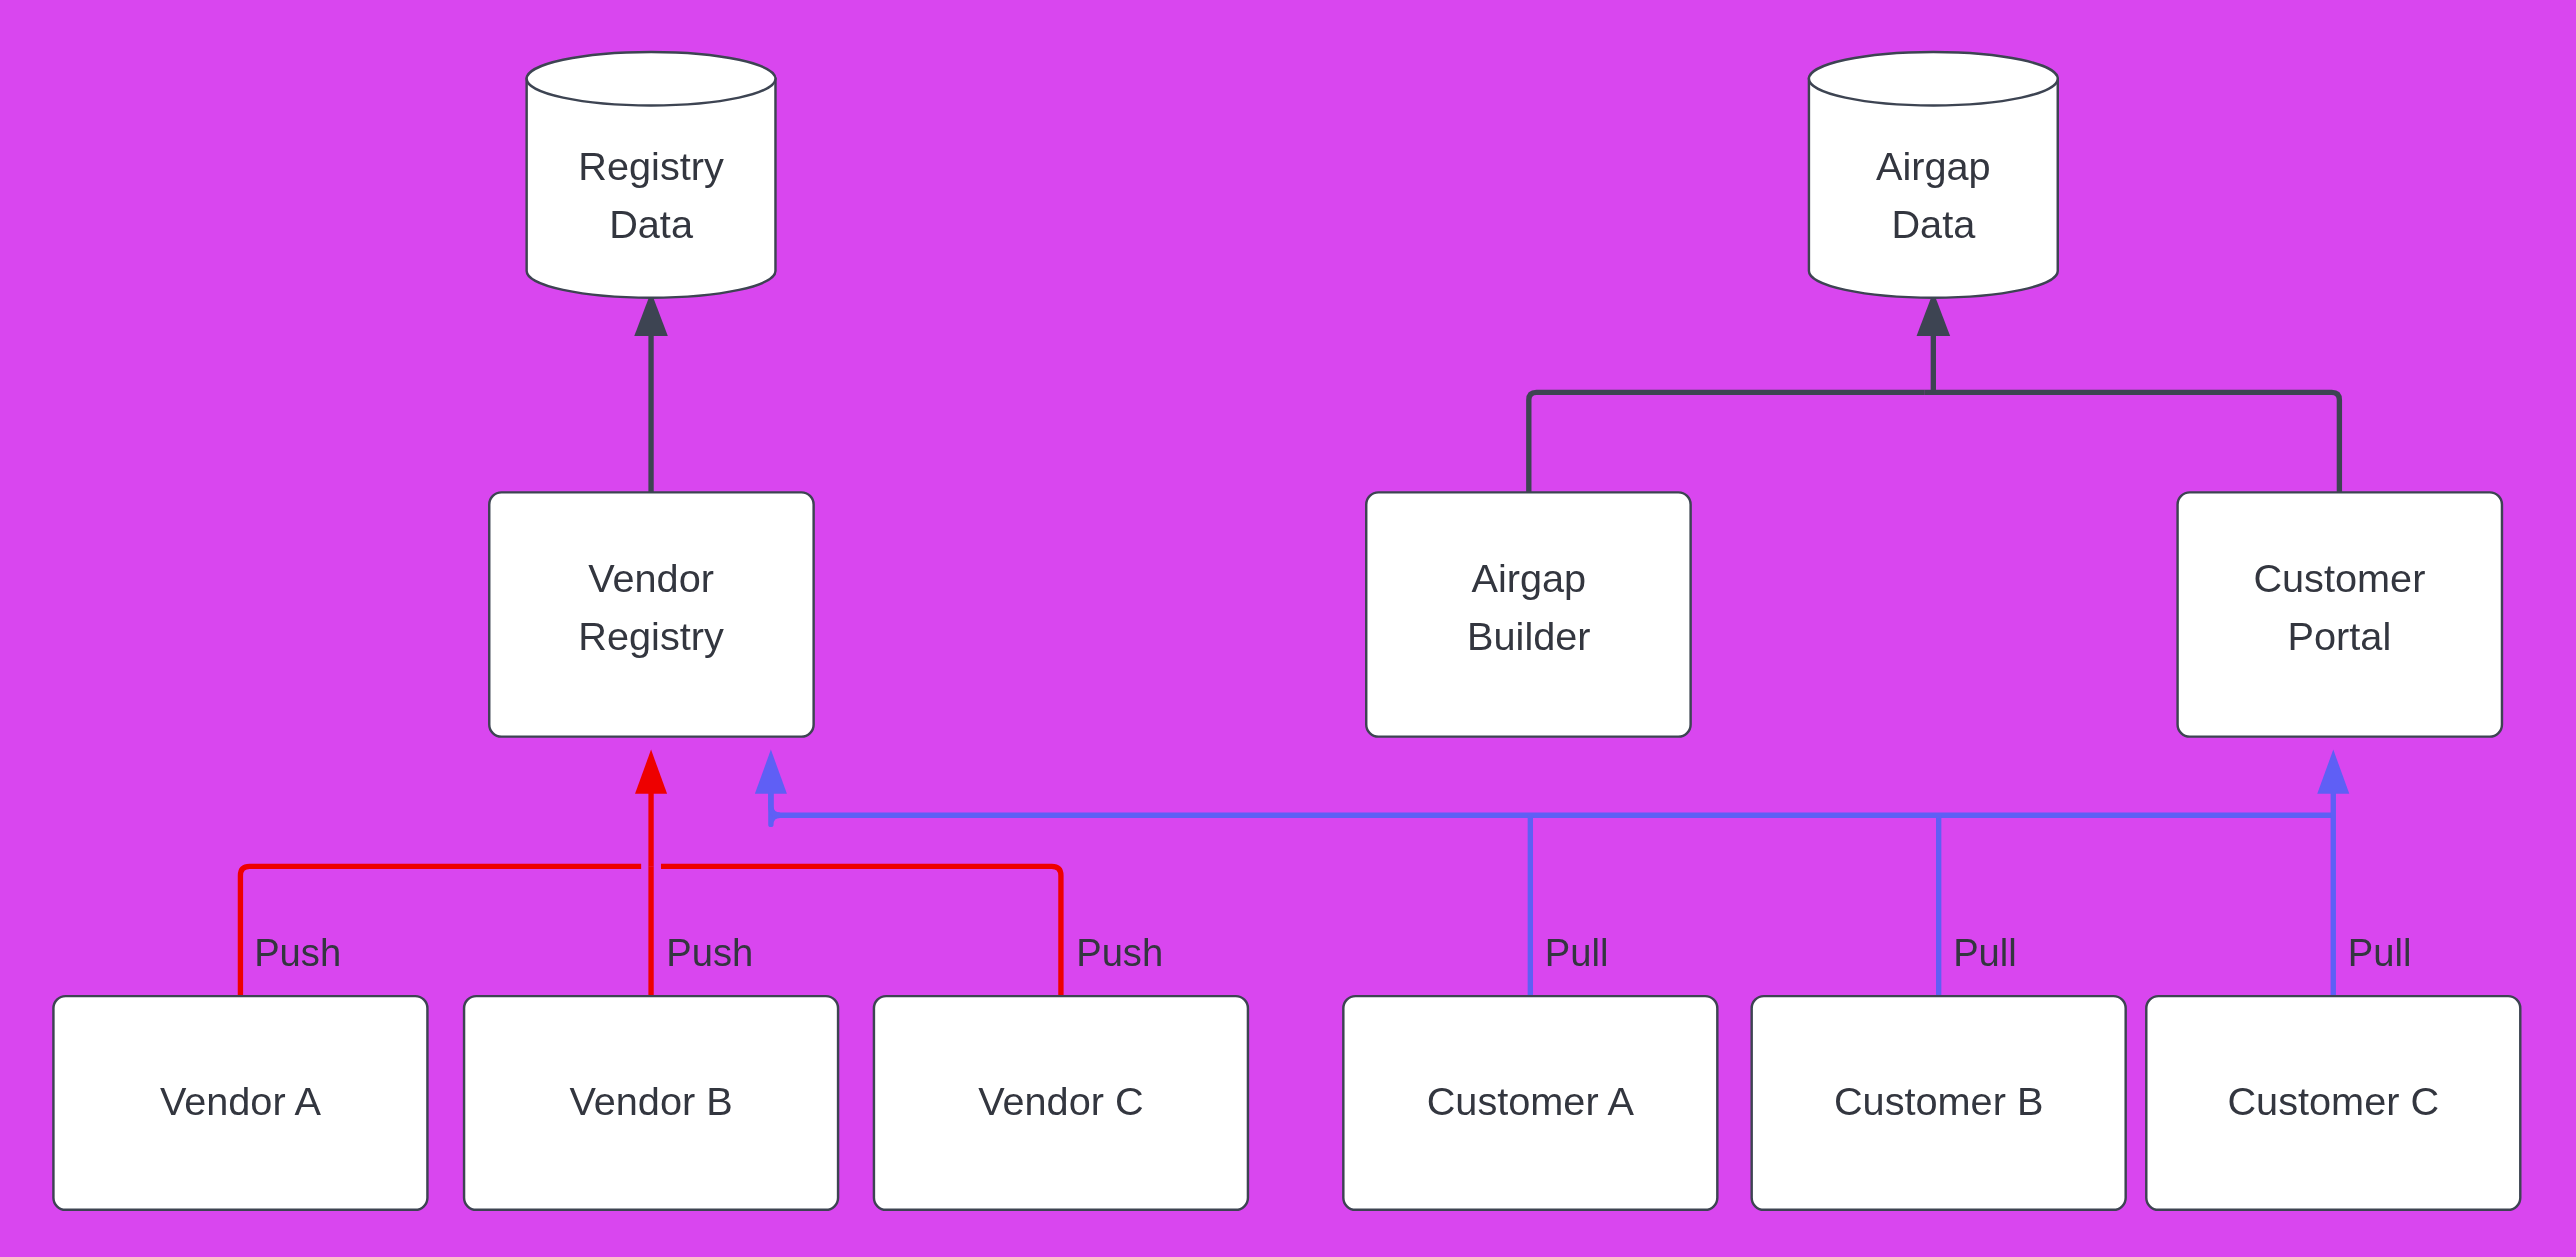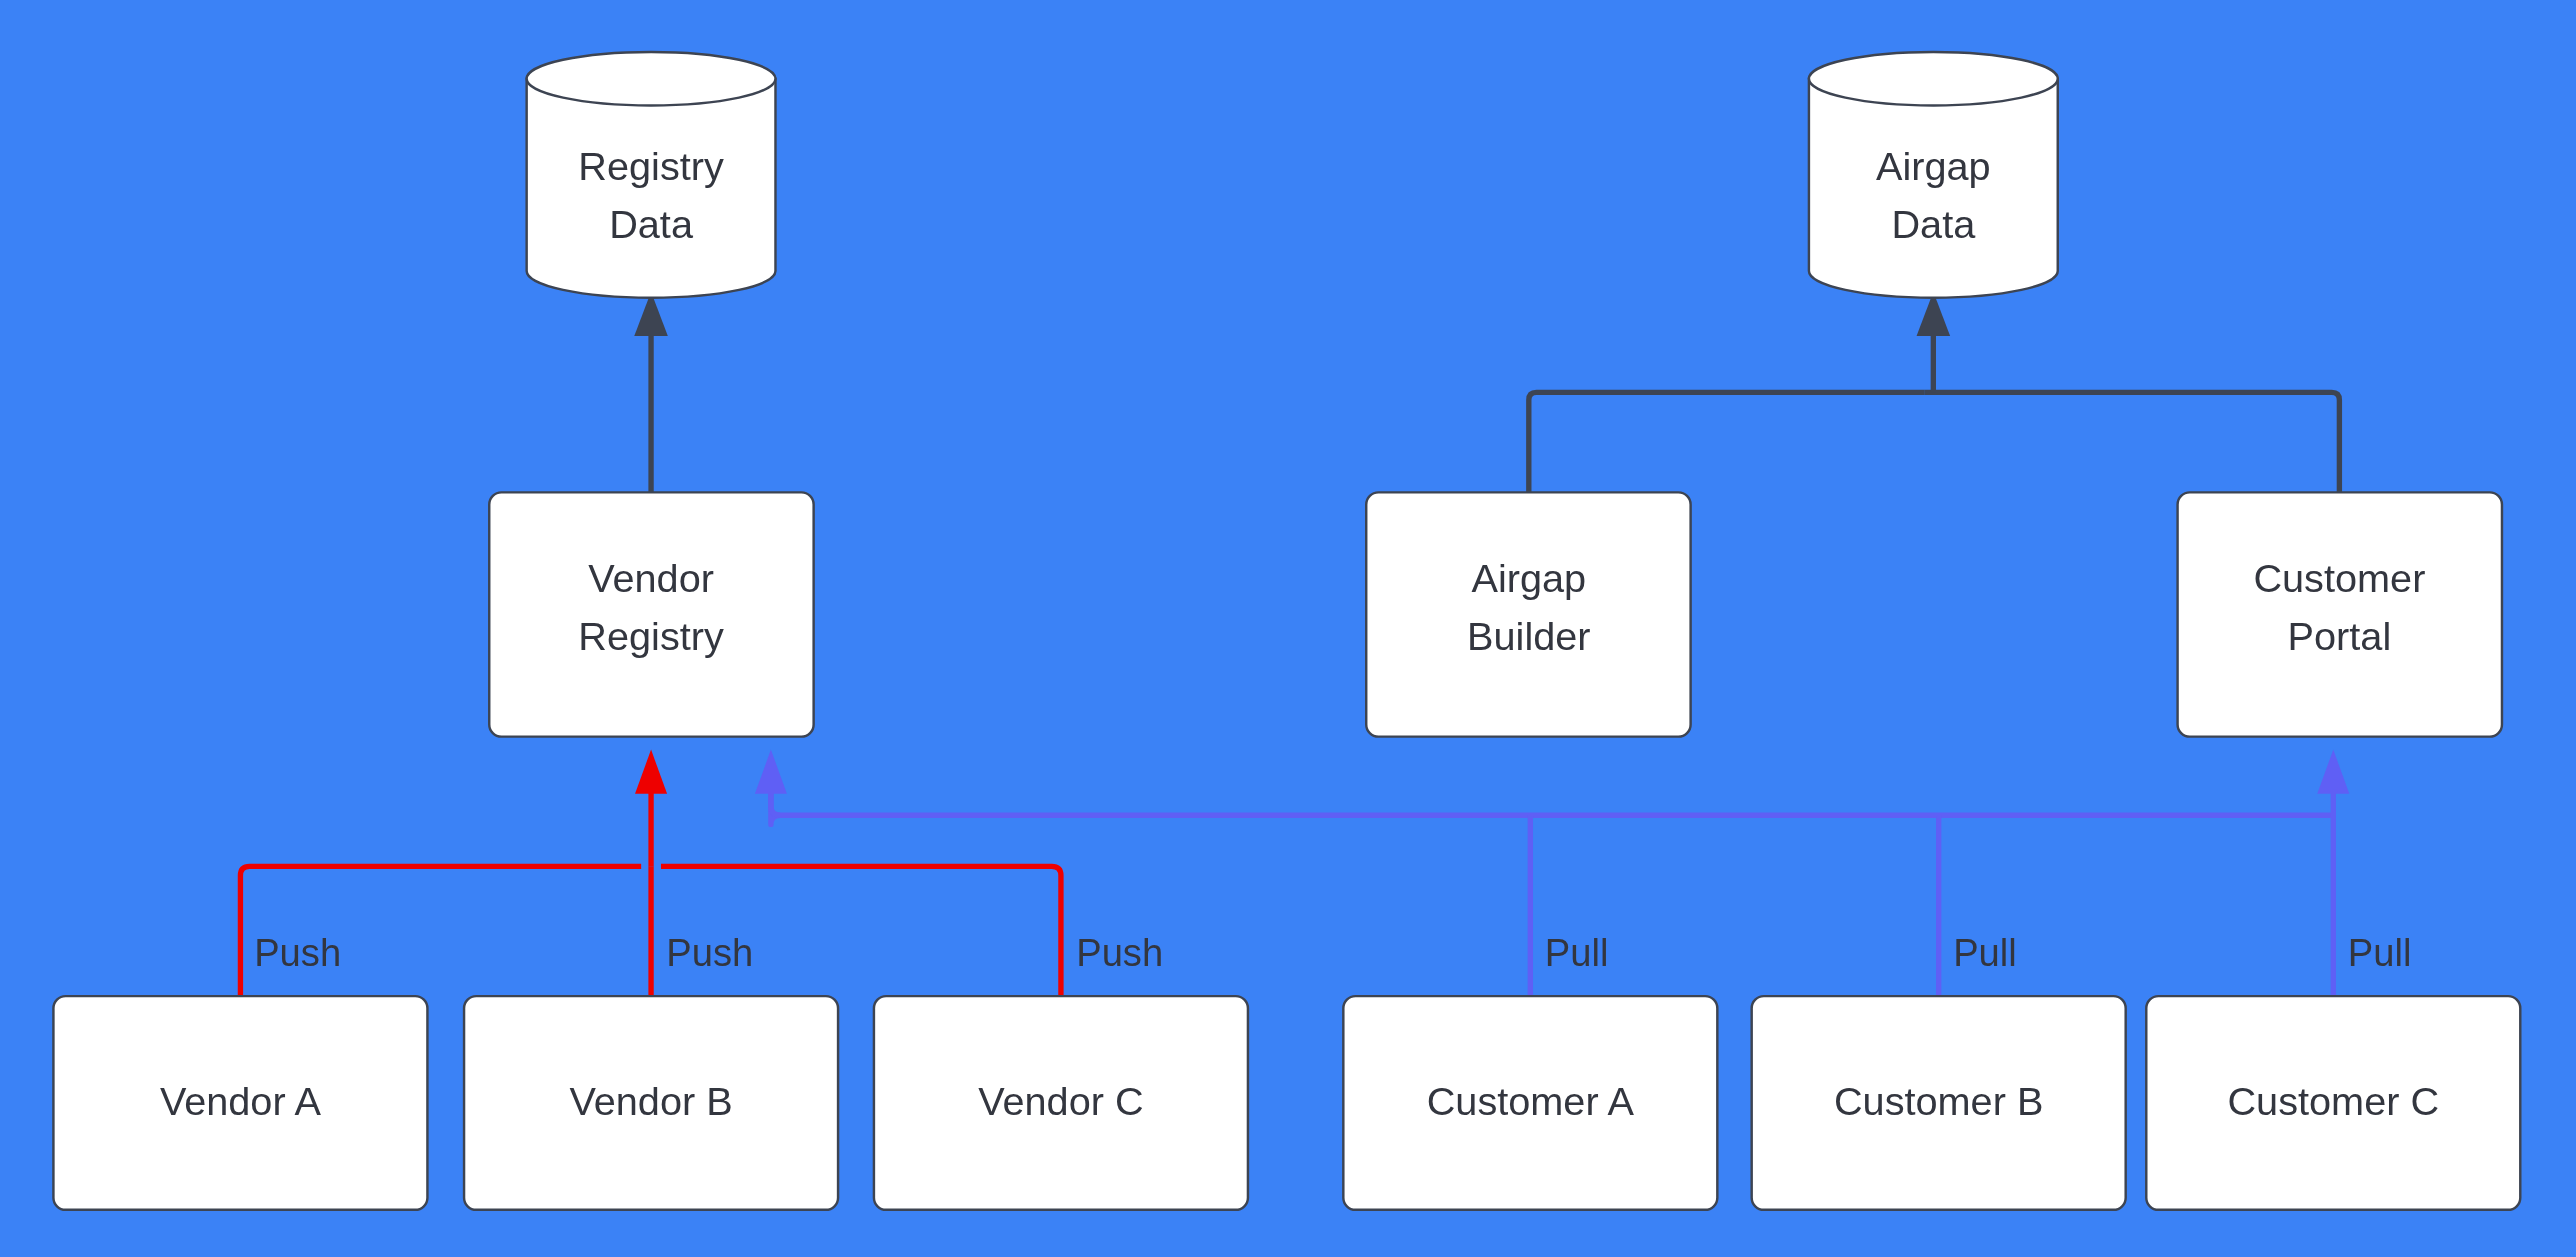--- a/index.html
+++ b/index.html
@@ -7,21 +7,21 @@
     padding: 0;
     background: #ffffff;
   }
   body {
     font-family: "Liberation Sans", sans-serif;
   }
   #diagram-root {
     position: relative;
     width: 2576px;
     height: 1258px;
-    background: #3b82f6;
+    background: #d946ef;
     overflow: hidden;
   }
   svg.canvas {
     position: absolute;
     top: 0;
     left: 0;
     width: 2576px;
     height: 1258px;
   }
   .node-shape {

